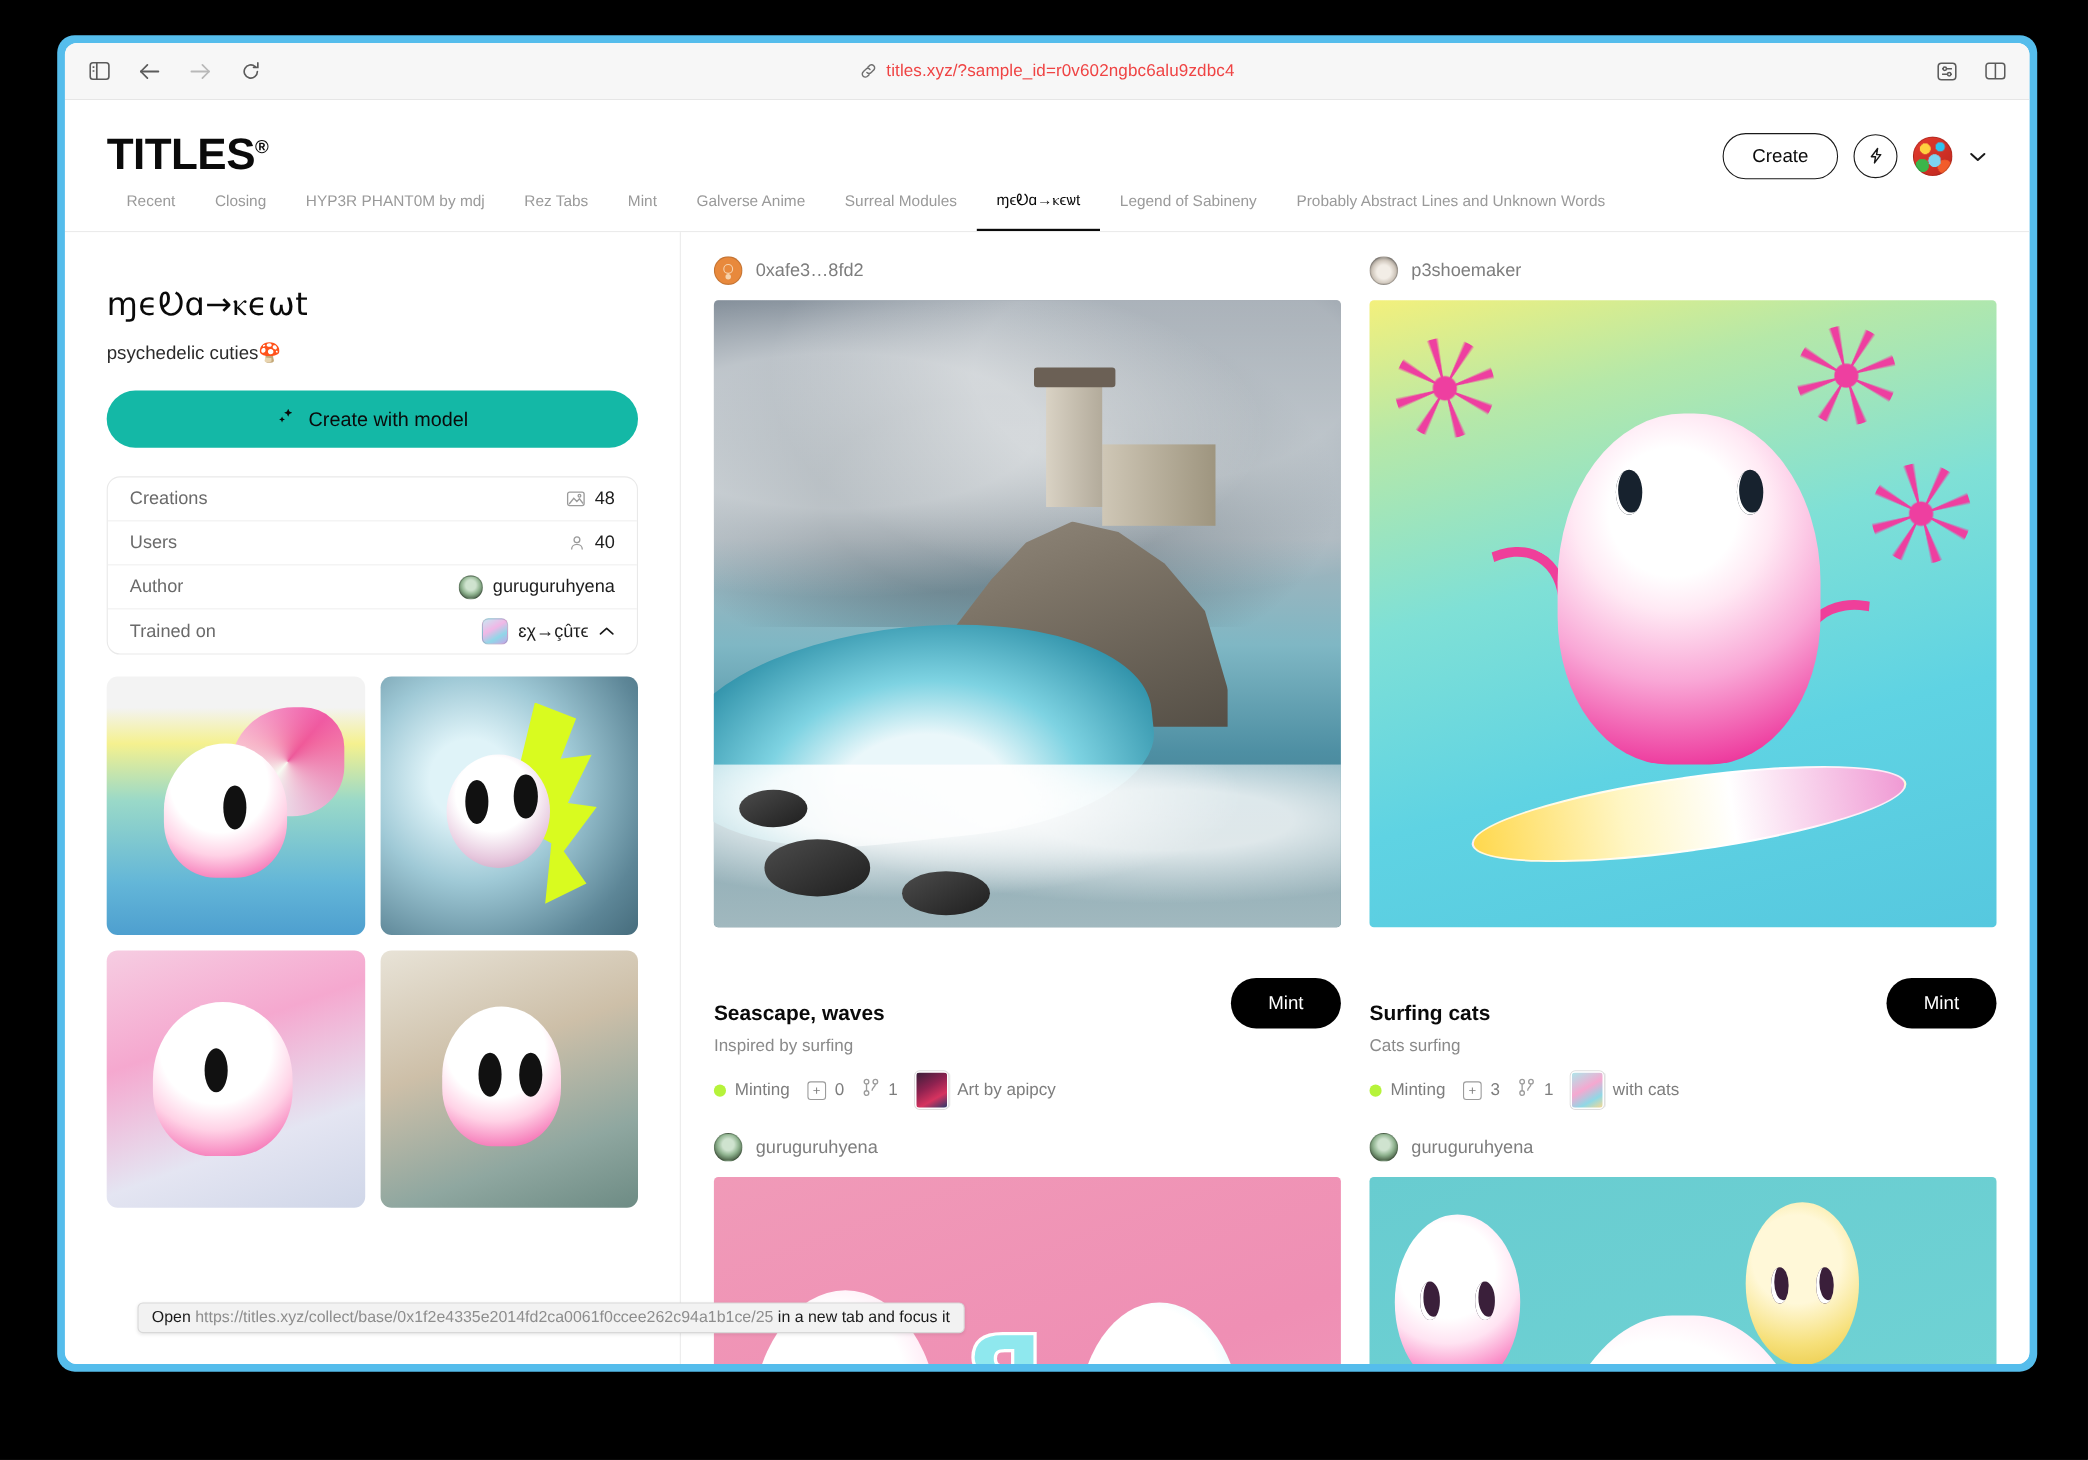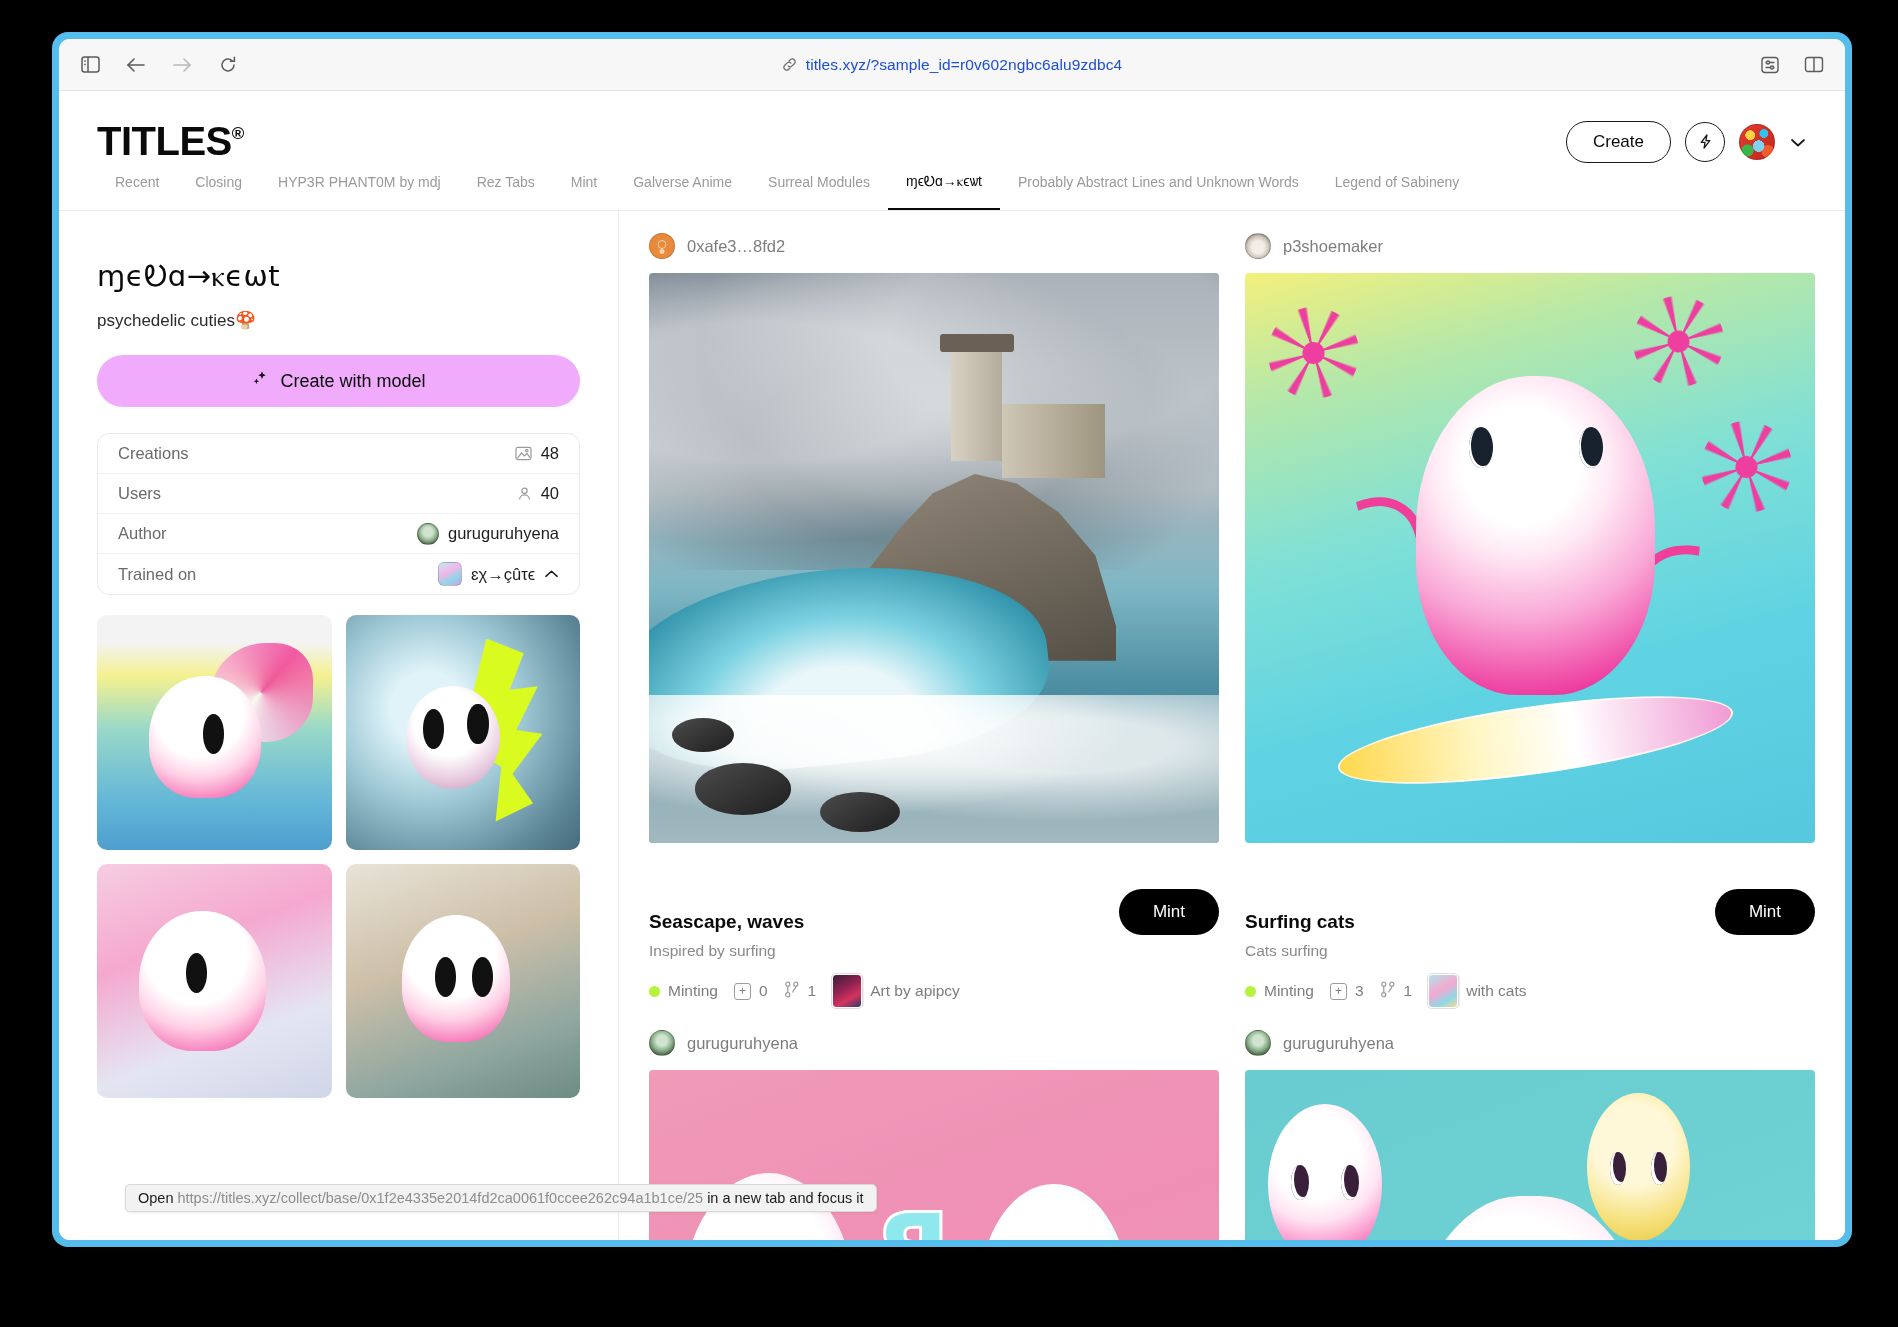--- a/index.html
+++ b/index.html
@@ -55,21 +55,21 @@
   .urlbar {
     position: absolute;
     left: 0; right: 0;
     display: flex; align-items: center; justify-content: center;
     gap: 9px;
     pointer-events: none;
   }
   .urlbar .link-icon { color: #6f6f6f; display: flex; }
   .url-text {
     font-size: 15.5px;
-    color: #1d4ed8;
+    color: #ef4444;
     letter-spacing: .1px;
     white-space: nowrap;
   }
   .chrome-right {
     margin-left: auto;
     display: flex; align-items: center; gap: 18px;
     position: relative; z-index: 2;
   }
   
   .page {
@@ -233,21 +233,21 @@
     margin-top: 16px;
     font-size: 17px;
     color: #2b2b2b;
   }
   .create-model-btn {
     margin-top: 24px;
     width: 100%;
     height: 52px;
     border: none;
     border-radius: 999px;
-    background: #f0abfc;
+    background: #14b8a6;
     color: #0a0a0a;
     font-size: 18px;
     font-family: inherit;
     display: flex; align-items: center; justify-content: center;
     gap: 11px;
     cursor: pointer;
   }
   .stat-table {
     margin-top: 26px;
     border: 1px solid #e9e9e9;
@@ -582,22 +582,22 @@
 
         <div class="tabs">
           <div class="tab">Recent</div>
           <div class="tab">Closing</div>
           <div class="tab">HYP3R PHANT0M by mdj</div>
           <div class="tab">Rez Tabs</div>
           <div class="tab">Mint</div>
           <div class="tab">Galverse Anime</div>
           <div class="tab">Surreal Modules</div>
           <div class="tab active">ɱϵᎧɑ→ⲕϵѡt</div>
+          <div class="tab">Legend of Sabineny</div>
           <div class="tab">Probably Abstract Lines and Unknown Words</div>
-          <div class="tab">Legend of Sabineny</div>
         </div>
 
         <div class="content">
 
           <div class="sidebar">
 
             <div class="model-title">ɱϵᎧɑ→ⲕϵѡt</div>
             <div class="model-desc">psychedelic cuties🍄</div>
 
             <button class="create-model-btn">

